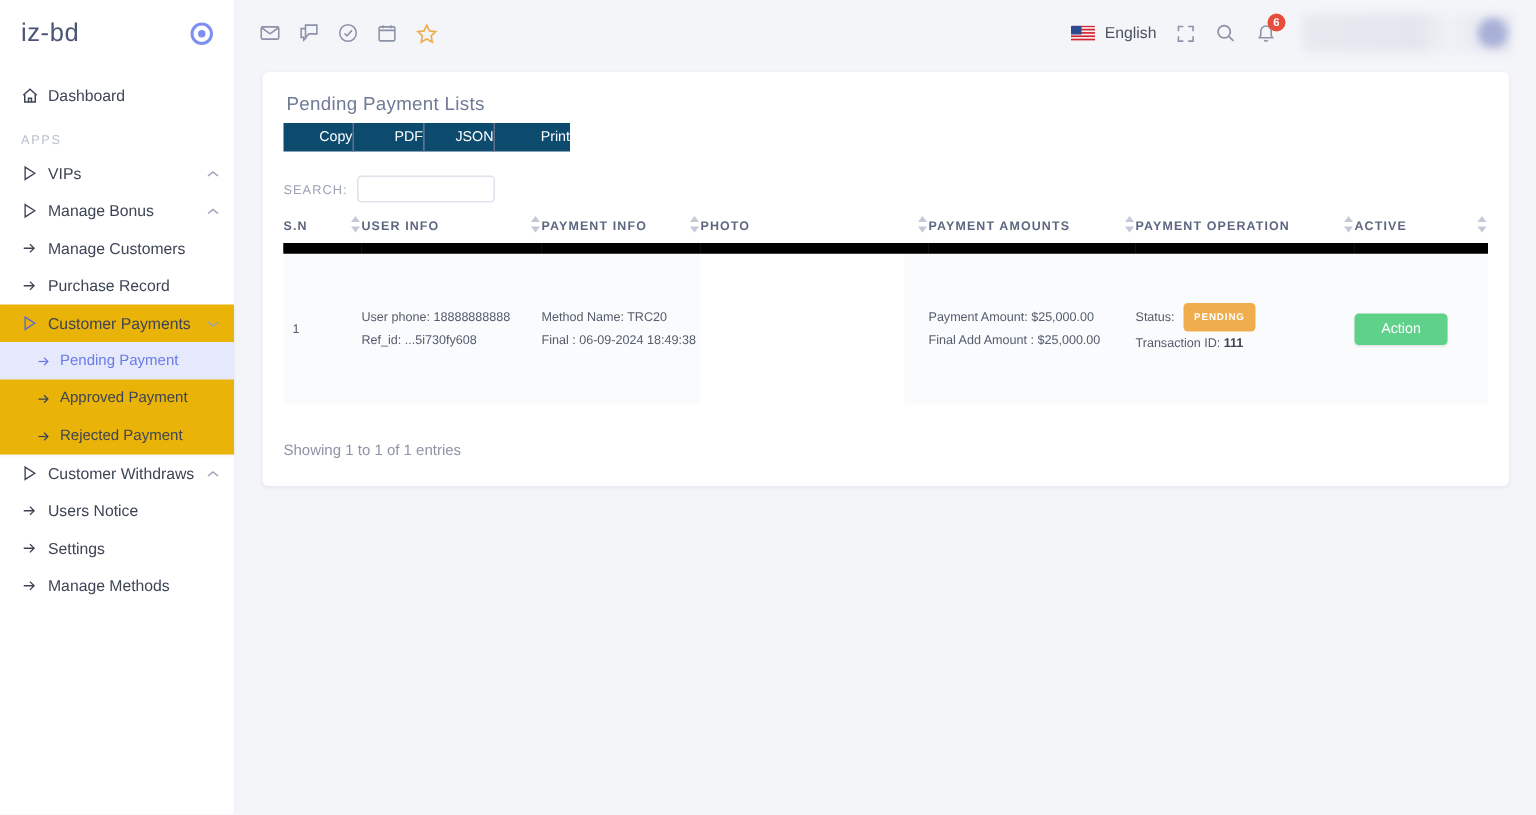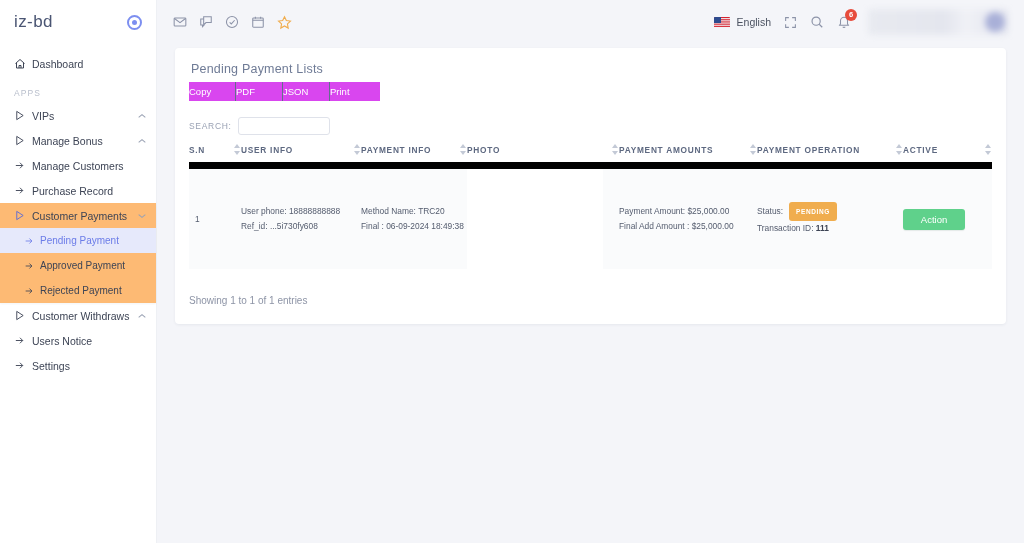--- a/index.html
+++ b/index.html
@@ -60,21 +60,21 @@
     font-size: 8px; color: #9aa2b4; margin-left: 4px;
   }
   .nav-group-label {
     font-size: 8.5px; letter-spacing: 1.1px;
     color: #b9bfcc; padding: 10px 14px 5px 14px;
     text-transform: uppercase;
   }
   .nav-item.sub { padding-left: 24px; font-size: 10px; }
   .nav-item.sub .ico { width: 16px; flex: 0 0 16px; }
   .submenu {
-    background: #fdba74;
+    background: #eab308;
     box-shadow: 0 1px 2px rgba(20,30,60,.05);
   }
   .nav-item.active {
     background: #e6e9fb;
     color: #6b7ce8;
   }
   .nav-item.active .ico { color: #6b7ce8; }
   .nav-item.dash { height: 28px; margin-top: 2px; }
   svg { display: block; }
 
@@ -131,26 +131,26 @@
     box-shadow: 0 1px 3px rgba(40,50,80,.07);
     padding: 14px 14px 18px 14px;
     flex: 0 0 auto;
   }
   .card-title {
     font-size: 12.5px; color: #6f7b96; font-weight: 400;
     letter-spacing: .2px; margin: 0 0 6px 2px;
   }
   .dt-buttons { display: flex; }
   .dt-btn {
-    background: #d946ef;
+    background: #0c4a6e;
     color: #ffffff;
     font-size: 9.5px;
     padding: 4px 0;
     width: 47px;
-    text-align: left;
+    text-align: right;
     border: none;
     border-right: 1px solid #626f8c;
     cursor: pointer;
     font-family: inherit;
   }
   .dt-btn:last-child { border-right: none; width: 50px; }
 
   .search-row {
     display: flex; justify-content: flex-start; align-items: center;
     margin-top: 16px; margin-bottom: 10px;
@@ -390,20 +390,29 @@
       <div class="nav-item">
         <span class="ico">
           <svg width="11" height="11" viewBox="0 0 24 24" fill="none" stroke="#3d4455" stroke-width="2">
               <path d="M4 12h15"></path>
               <path d="M13 6l6 6-6 6"></path>
             </svg>
         </span>
         <span class="lbl">Settings</span>
       </div>
 
+      <div class="nav-item">
+        <span class="ico">
+          <svg width="11" height="11" viewBox="0 0 24 24" fill="none" stroke="#3d4455" stroke-width="2">
+              <path d="M4 12h15"></path>
+              <path d="M13 6l6 6-6 6"></path>
+            </svg>
+        </span>
+        <span class="lbl">Manage Methods</span>
+      </div>
 
     </nav>
   </aside>
 
   <div class="main">
 
     <header class="topbar">
       <div class="topbar-left">
         <span class="tb-ico">
           <svg width="14" height="14" viewBox="0 0 24 24" fill="none" stroke="#8c93a8" stroke-width="1.8">

